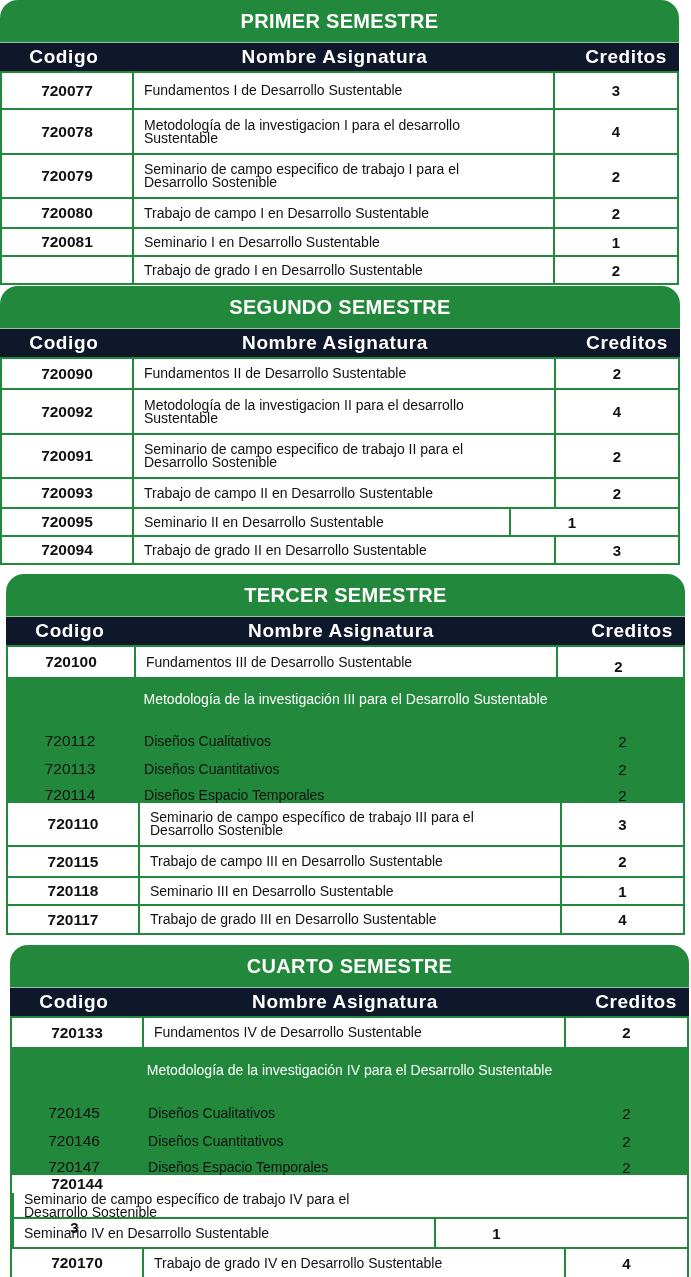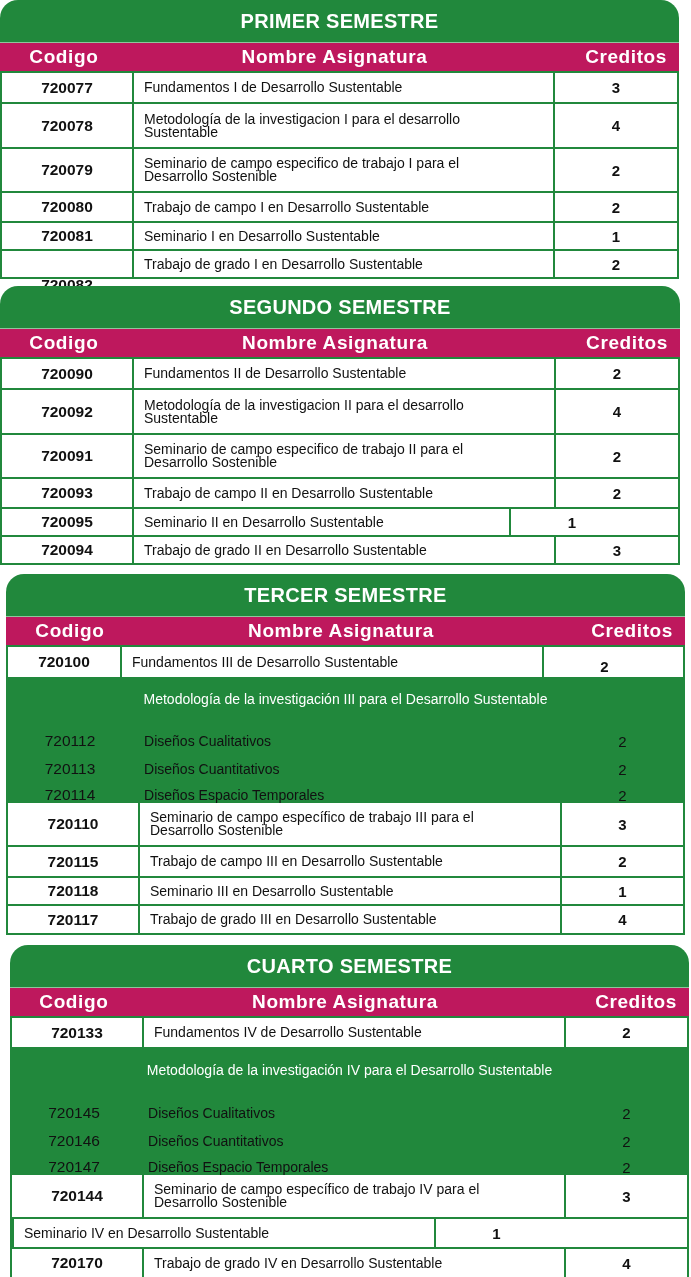--- a/index.html
+++ b/index.html
@@ -2,21 +2,21 @@
 <html><head>
 <meta charset="utf-8">
 <style>
   html, body { margin:0; padding:0; background:#ffffff; }
   body { width:691px; height:1277px; position:relative; overflow:hidden;
          font-family:"Liberation Sans", "DejaVu Sans", sans-serif; color:#111; }
   .block { position:absolute; }
   .title { background:#21883c; color:#fff; font-weight:bold; font-size:20px;
            text-align:center; border-radius:18px 18px 0 0; letter-spacing:0.3px;
            display:flex; align-items:center; justify-content:center; }
-  .hdr { background:#be185d; color:#fff; font-weight:bold; font-size:19px; letter-spacing:0.6px;
+  .hdr { background:#0f172a; color:#fff; font-weight:bold; font-size:19px; letter-spacing:0.6px;
          display:flex; border-top:1px solid #8fc59c; border-bottom:2px solid #21883c; box-sizing:border-box; }
   .hdr > div { display:flex; align-items:center; justify-content:center; }
   .hdr > div.c3 { justify-content:flex-end; padding-right:12px; }
   .row { display:flex; background:#fff; border-left:2px solid #21883c; border-right:2px solid #21883c;
          border-bottom:2px solid #21883c; box-sizing:border-box; font-size:14px; }
   .row > div { display:flex; align-items:center; box-sizing:border-box; }
   .row .c1 { justify-content:center; font-size:15.5px; font-weight:bold; }
   .row .c2 { border-left:2px solid #21883c; padding-left:10px; line-height:13px; }
   .row .c3 { border-left:2px solid #21883c; justify-content:center; font-weight:bold; font-size:15px; }
   .sub { background:#21883c; box-sizing:border-box; }
@@ -30,21 +30,21 @@
 </head>
 <body>
 
 <div class="block" style="left:0;top:0;width:679px;">
   <div class="title" style="height:42px;">PRIMER SEMESTRE</div>
   <div class="hdr" style="height:31px;">
     <div class="c1" style="width:130px;">Codigo</div>
     <div class="c2" style="width:421px;">Nombre Asignatura</div>
     <div class="c3" style="width:128px;">Creditos</div>
   </div>
-  <div class="row" style="height:31px;">
+  <div class="row" style="height:37px;">
     <div class="c1" style="width:130px;">720077</div>
     <div class="c2" style="width:421px;">Fundamentos I de Desarrollo Sustentable</div>
     <div class="c3" style="width:124px;">3</div>
   </div>
   <div class="row" style="height:45px;">
     <div class="c1" style="width:130px;">720078</div>
     <div class="c2" style="width:421px;padding-right:40px;">Metodología de la investigacion I para el desarrollo Sustentable</div>
     <div class="c3" style="width:124px;">4</div>
   </div>
   <div class="row" style="height:44px;">
@@ -109,21 +109,21 @@
 </div>
 
 <div class="block" style="left:6px;top:574px;width:679px;">
   <div class="title" style="height:42px;">TERCER SEMESTRE</div>
   <div class="hdr" style="height:31px;">
     <div class="c1" style="width:130px;">Codigo</div>
     <div class="c2" style="width:422px;">Nombre Asignatura</div>
     <div class="c3" style="width:127px;">Creditos</div>
   </div>
   <div class="row" style="height:30px;border-bottom:none;">
-    <div class="c1" style="width:112px;">720100</div>
+    <div class="c1" style="width:126px;">720100</div>
     <div class="c2" style="width:422px;text-align:right;">Fundamentos III de Desarrollo Sustentable</div>
     <div class="c3" style="width:123px;padding-top:8px;">2</div>
   </div>
   <div class="sub" style="height:126px;">
     <div class="sub-title" style="height:44px;">Metodología de la investigación III para el Desarrollo Sustentable</div>
     <div class="sub-row" style="height:28px;padding-top:6px;">
       <div class="c1" style="width:130px;">720112</div>
       <div class="c2" style="width:422px;">Diseños Cualitativos</div>
       <div class="c3" style="width:127px;">2</div>
     </div>
@@ -183,21 +183,21 @@
       <div class="c1" style="width:130px;">720146</div>
       <div class="c2" style="width:422px;">Diseños Cuantitativos</div>
       <div class="c3" style="width:127px;">2</div>
     </div>
     <div class="sub-row" style="height:24px;">
       <div class="c1" style="width:130px;">720147</div>
       <div class="c2" style="width:422px;">Diseños Espacio Temporales</div>
       <div class="c3" style="width:127px;">2</div>
     </div>
   </div>
-  <div class="row" style="height:44px;">
+  <div class="row" style="height:44px;flex-direction:column;">
     <div class="c1" style="width:130px;">720144</div>
     <div class="c2" style="width:422px;padding-right:60px;">Seminario de campo específico de trabajo IV para el Desarrollo Sostenible</div>
     <div class="c3" style="width:123px;">3</div>
   </div>
   <div class="row" style="height:30px;">
     <div class="c2" style="width:422px;">Seminario IV en Desarrollo Sustentable</div>
     <div class="c3" style="width:123px;">1</div>
   </div>
   <div class="row" style="height:30px;">
     <div class="c1" style="width:130px;">720170</div>

